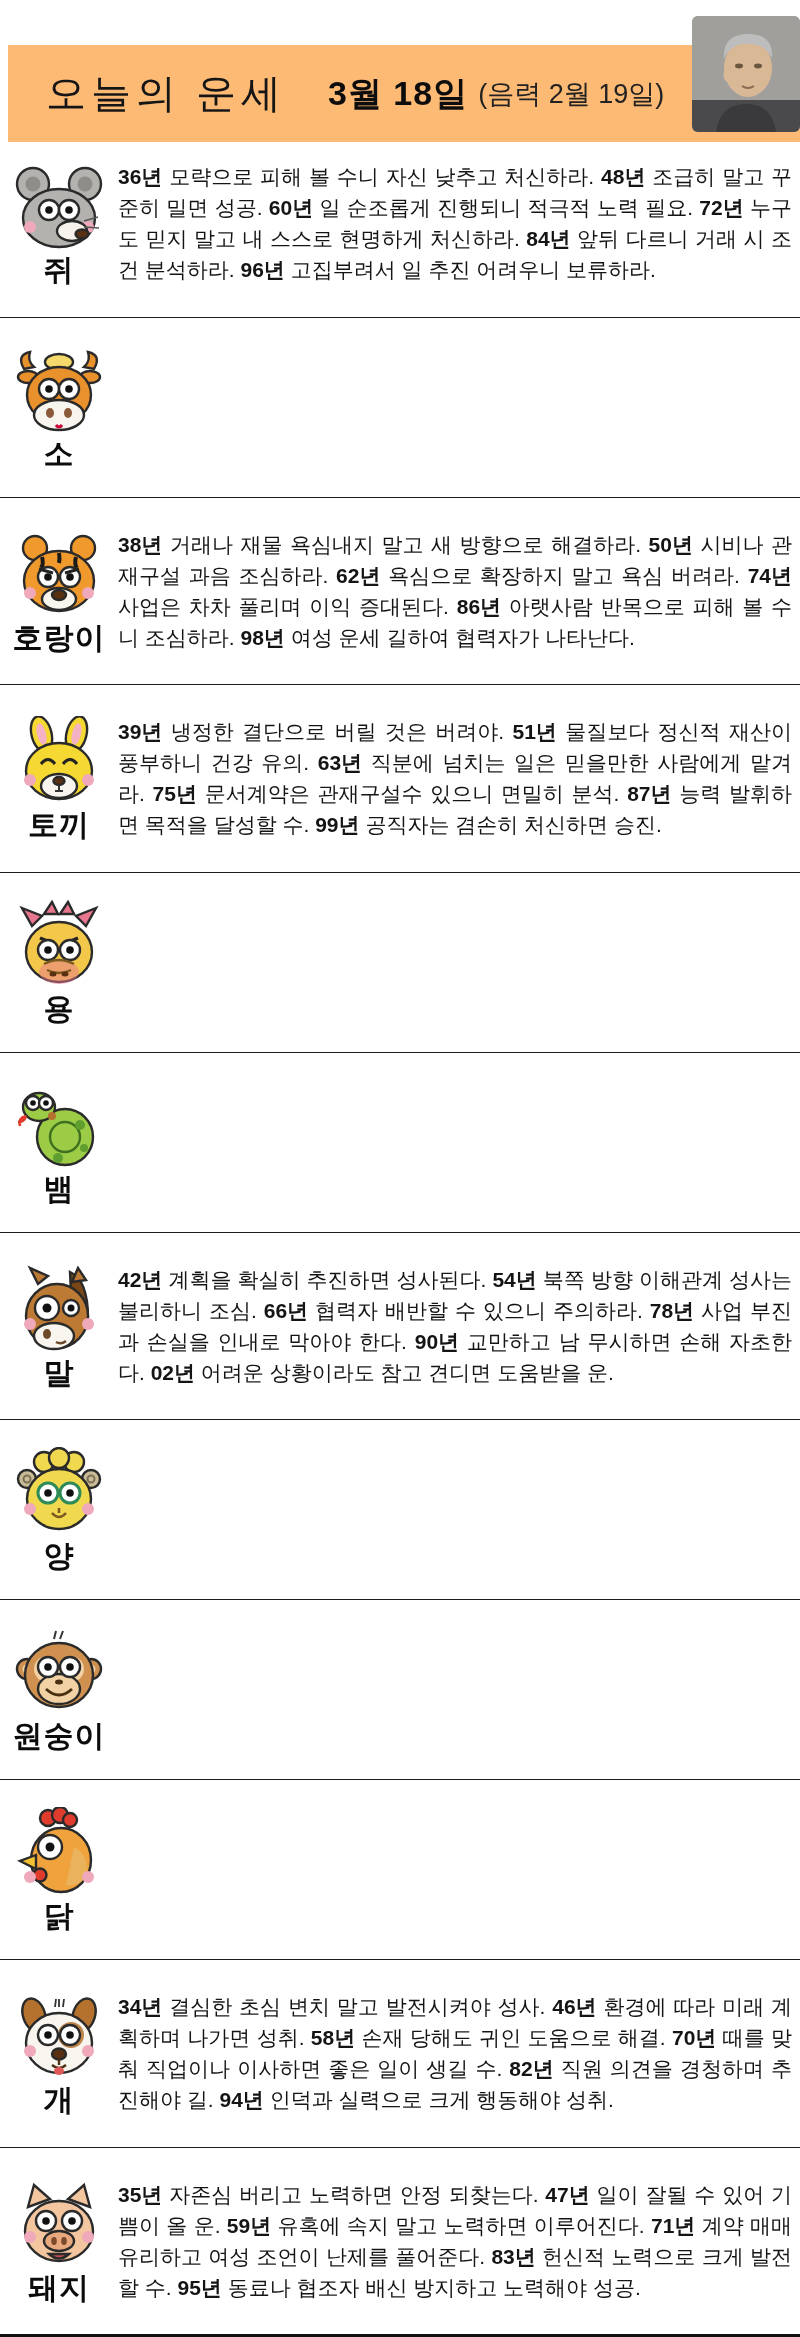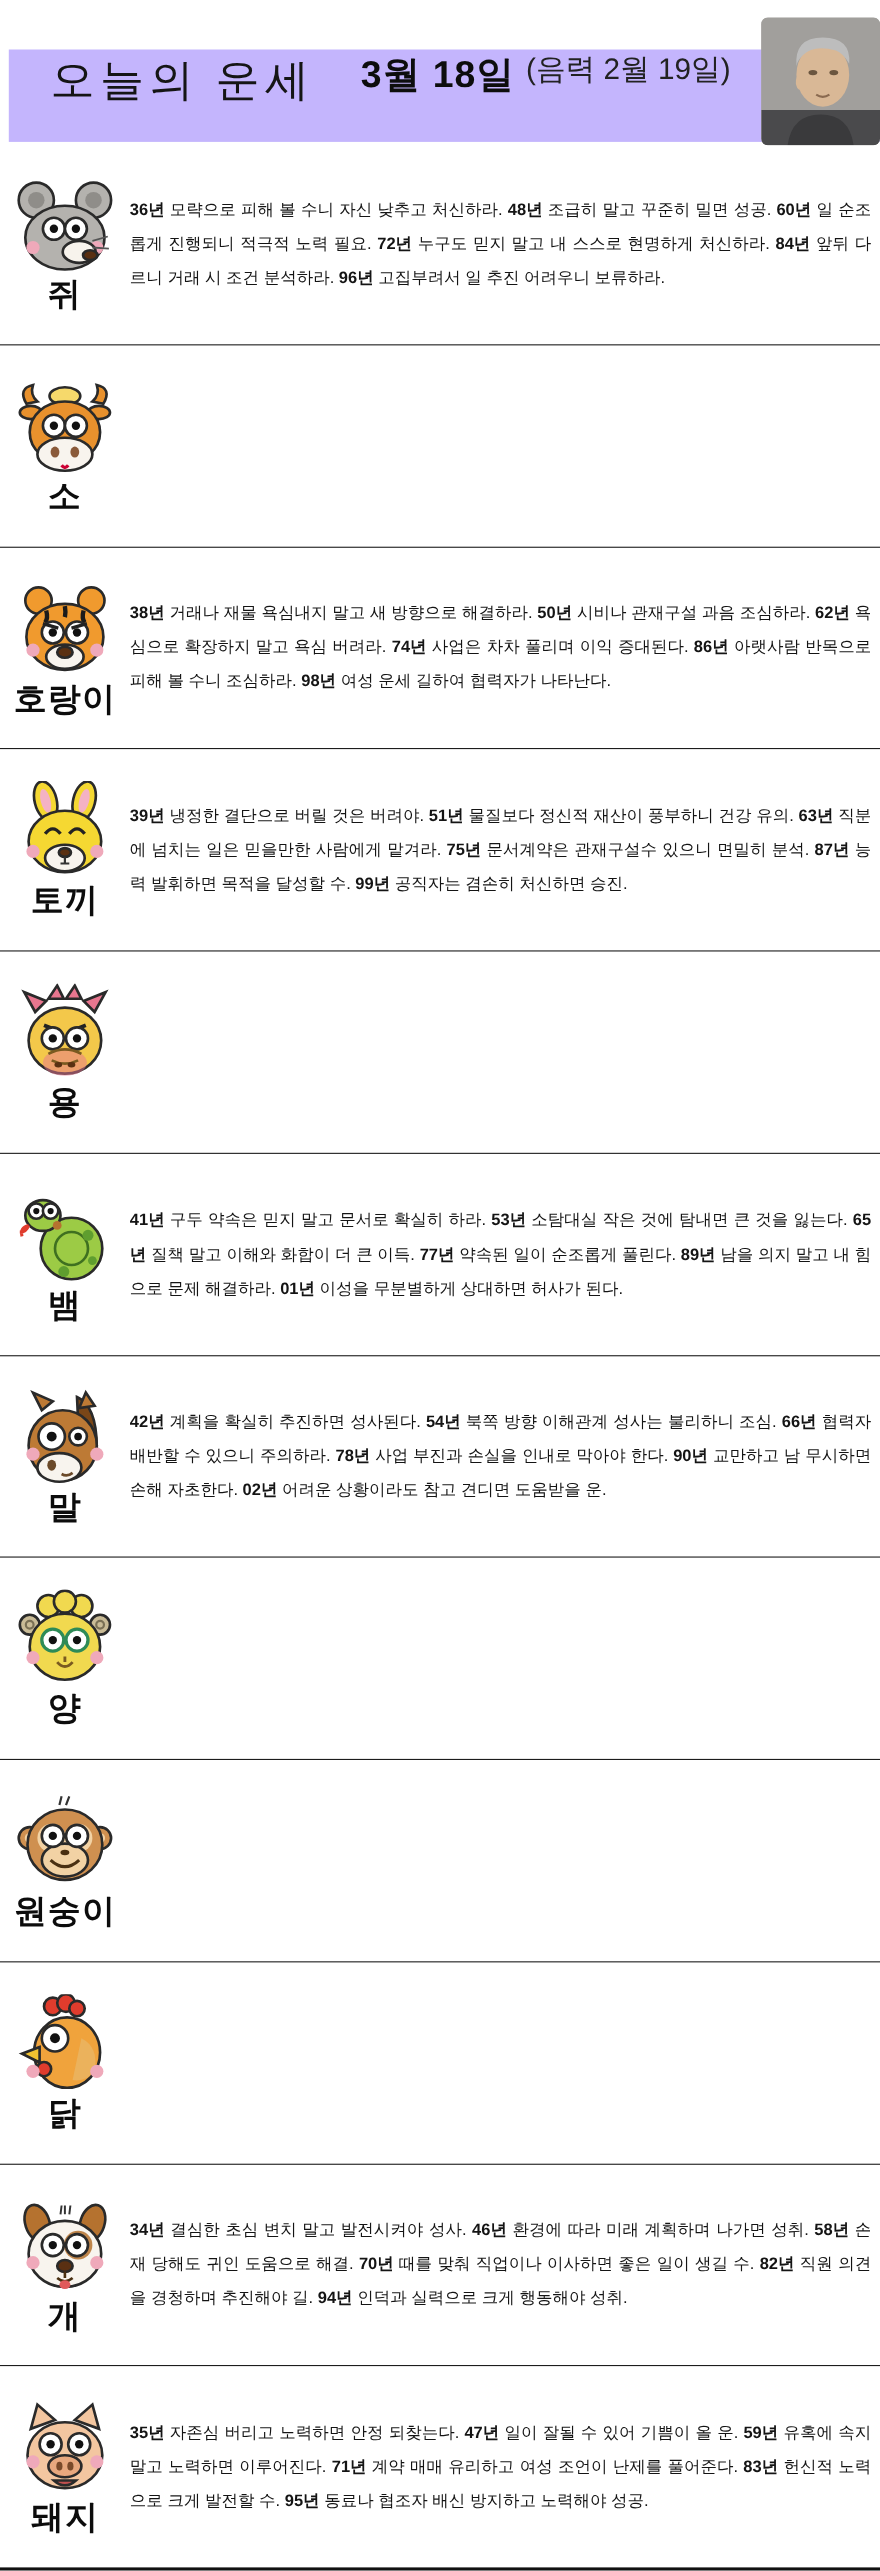--- a/index.html
+++ b/index.html
@@ -4,22 +4,22 @@
 <style>
   html,body{margin:0;padding:0;}
   body{
     width:800px;height:2337px;background:#fff;overflow:hidden;
     font-family:"Liberation Sans","DejaVu Sans",sans-serif;color:#111;
   }
   .page{width:800px;height:2337px;position:relative;}
   
   .header{position:relative;height:130px;}
   .header-bar{
-    position:absolute;left:8px;right:0;top:45px;height:84px;
-    background:#c4b5fd;display:flex;align-items:flex-start;
+    position:absolute;left:8px;right:0;top:45px;height:97px;
+    background:#fdba74;display:flex;align-items:center;
   }
   .title{
     font-family:"Liberation Serif","DejaVu Serif",serif;
     font-size:40px;letter-spacing:5px;margin-left:38px;font-weight:500;color:#151515;
   }
   .date{font-size:34px;font-weight:bold;margin-left:42px;letter-spacing:1px;color:#0d0d0d;}
   .lunar{font-size:27px;margin-left:10px;letter-spacing:0;color:#222;white-space:nowrap;}
   .photo{
     position:absolute;right:0;top:16px;width:108px;height:116px;
     background:#a9a7a4;border-radius:6px;overflow:hidden;
@@ -34,21 +34,21 @@
   .animal-col{
     width:118px;flex:0 0 118px;display:flex;flex-direction:column;
     align-items:center;justify-content:center;gap:3px;
   }
   .animal-icon{width:90px;height:90px;}
   .animal-name{
     font-size:30px;font-weight:bold;letter-spacing:1px;color:#0c0c0c;text-align:center;line-height:1.05;
   }
   .fortune{
     flex:1 1 auto;align-self:center;
-    font-size:15px;line-height:31px;text-align:justify;word-break:break-all;
+    font-size:21px;line-height:31px;text-align:justify;word-break:break-all;
     padding:4px 8px 4px 0;color:#141414;
   }
   .fortune b{font-weight:bold;}
 </style>
 </head>
 <body>
 
 <div class="page">
 
   <div class="header">
@@ -192,21 +192,20 @@
               <ellipse cx="25" cy="27" rx="16" ry="14" fill="#9ccb45" stroke="#2a2a2a" stroke-width="2.4"></ellipse>
               <circle cx="19" cy="23" r="7" fill="#fff" stroke="#2a2a2a" stroke-width="2.4"></circle>
               <circle cx="19" cy="23" r="2.8" fill="#111"></circle>
               <circle cx="32" cy="23" r="7" fill="#fff" stroke="#2a2a2a" stroke-width="2.4"></circle>
               <circle cx="32" cy="23" r="2.8" fill="#111"></circle>
               <path d="M12 36 q-8 2 -6 10 M12 36 q-2 6 -8 6" stroke="#e03c2d" stroke-width="2.8" fill="none"></path>
               <circle cx="38" cy="36" r="4" fill="#b5722f"></circle>
             </svg></span>
         <span class="animal-name">뱀</span>
       </div>
-      <div class="fortune"><b>41년</b> 구두 약속은 믿지 말고 문서로 확실히 하라. <b>53년</b> 소탐대실 작은 것에 탐내면 큰 것을 잃는다. <b>65년</b> 질책 말고 이해와 화합이 더 큰 이득. <b>77년</b> 약속된 일이 순조롭게 풀린다. <b>89년</b> 남을 의지 말고 내 힘으로 문제 해결하라. <b>01년</b> 이성을 무분별하게 상대하면 허사가 된다.</div>
     </div>
       <div class="section">
       <div class="animal-col">
         <span class="animal-icon"><svg width="90" height="90" viewBox="0 0 90 90">
               <path d="M56 8 q18 8 18 46 q-8 -8 -16 -4 Z" fill="#7a4617" stroke="#2a2a2a" stroke-width="2.4"></path>
               <path d="M24 20 L16 4 L34 12 Z" fill="#bd7a35" stroke="#2a2a2a" stroke-width="2.4"></path>
               <path d="M58 18 L64 4 L72 16 Z" fill="#bd7a35" stroke="#2a2a2a" stroke-width="2.4"></path>
               <ellipse cx="43" cy="52" rx="31" ry="32" fill="#bd7a35" stroke="#2a2a2a" stroke-width="2.4"></ellipse>
               <circle cx="33" cy="44" r="12" fill="#fff" stroke="#2a2a2a" stroke-width="2.4"></circle>
               <circle cx="33" cy="44" r="4.5" fill="#111"></circle>

